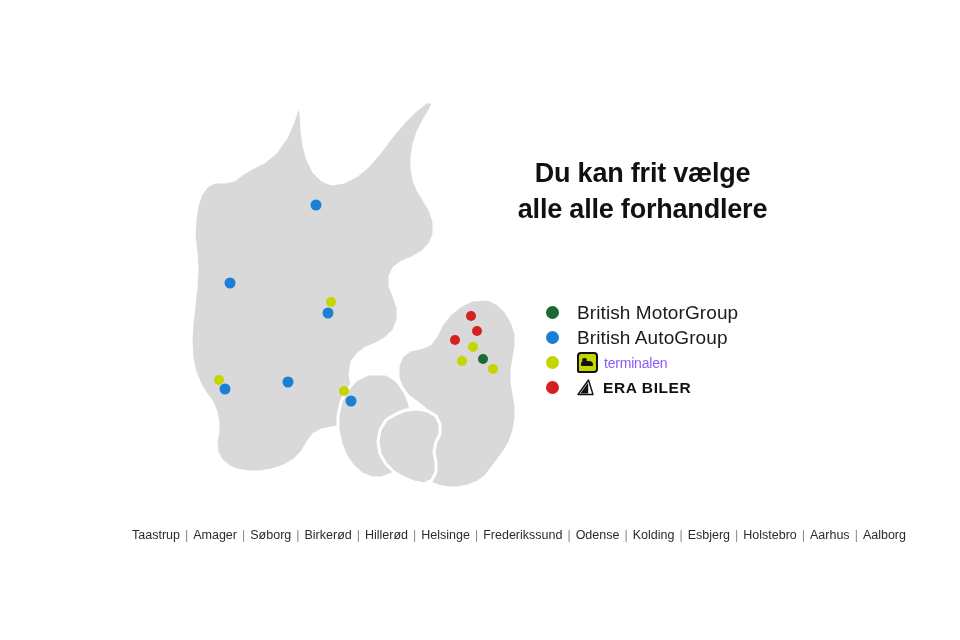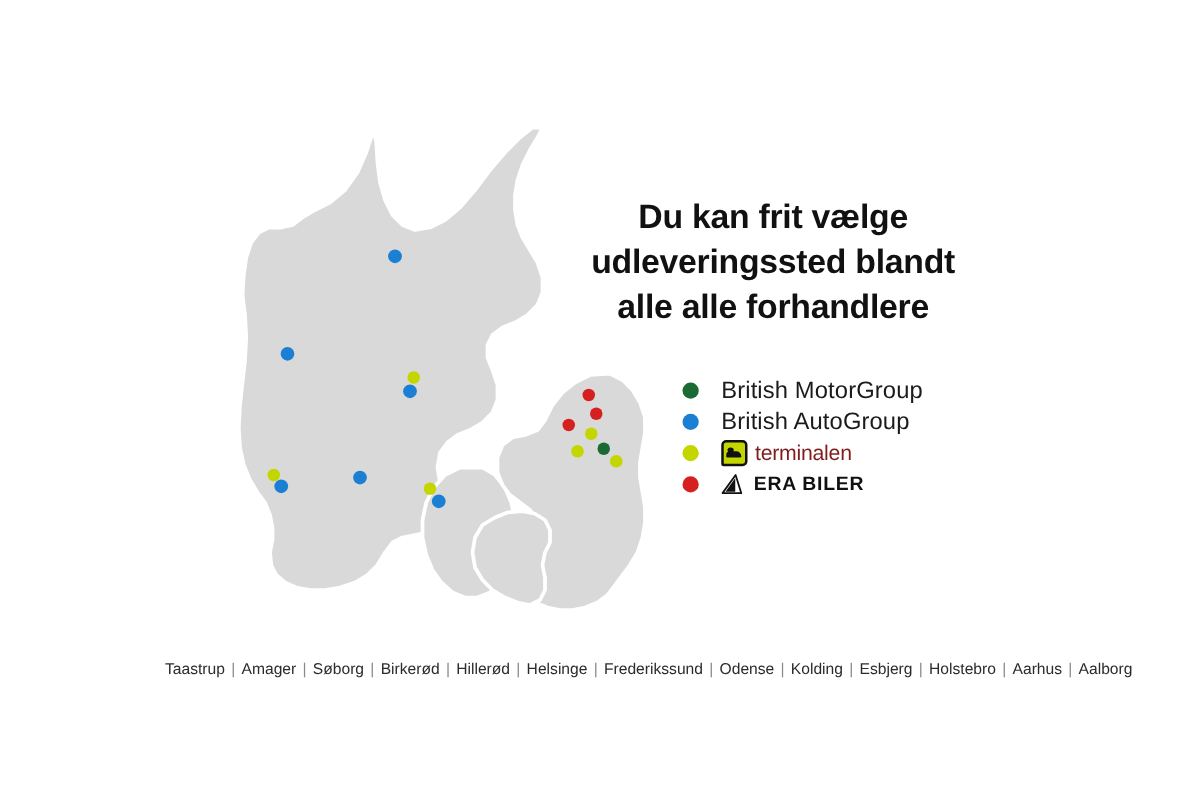--- a/index.html
+++ b/index.html
@@ -45,21 +45,21 @@
   
   .map-dot {
     position: absolute;
     border-radius: 50%;
     transform: translate(-50%, -50%);
   }
 
   
   #headline {
     position: absolute;
-    left: 446px;
+    left: 470px;
     top: 155px;
     width: 345px;
     text-align: center;
     font-size: 27px;
     line-height: 36px;
     font-weight: 700;
     color: #111111;
     letter-spacing: -0.2px;
   }
   #headline .hl {
@@ -123,22 +123,22 @@
     content: "";
     position: absolute;
     left: 3px;
     top: 4px;
     width: 5px;
     height: 4px;
     background: #111111;
     border-radius: 50%;
   }
   .term-word {
-    font-size: 17px;
-    color: #7f1d1d;
+    font-size: 14px;
+    color: #8b5cf6;
     letter-spacing: -0.2px;
   }
 
   
   .logo-era {
     display: flex;
     align-items: center;
     white-space: nowrap;
   }
   .era-tri {
@@ -229,21 +229,20 @@
         <span class="map-dot" style="left: 265px; top: 240px; width: 10px; height: 10px; background: rgb(214, 32, 32);"></span>
         <span class="map-dot" style="left: 283px; top: 247px; width: 10px; height: 10px; background: rgb(195, 214, 0);"></span>
         <span class="map-dot" style="left: 272px; top: 261px; width: 10px; height: 10px; background: rgb(195, 214, 0);"></span>
         <span class="map-dot" style="left: 293px; top: 259px; width: 10px; height: 10px; background: rgb(26, 107, 51);"></span>
         <span class="map-dot" style="left: 303px; top: 269px; width: 10px; height: 10px; background: rgb(195, 214, 0);"></span>
       </div>
   </div>
 
   <div id="headline">
     <span class="hl">Du kan frit vælge</span>
-    <span class="hl">udleveringssted blandt</span>
     <span class="hl">alle alle forhandlere</span>
   </div>
 
   <div id="legend">
 
     <div class="legend-row">
       <span class="legend-dot" style="background:#1a6b33"></span>
       <span class="legend-label">British MotorGroup</span>
     </div>
 

